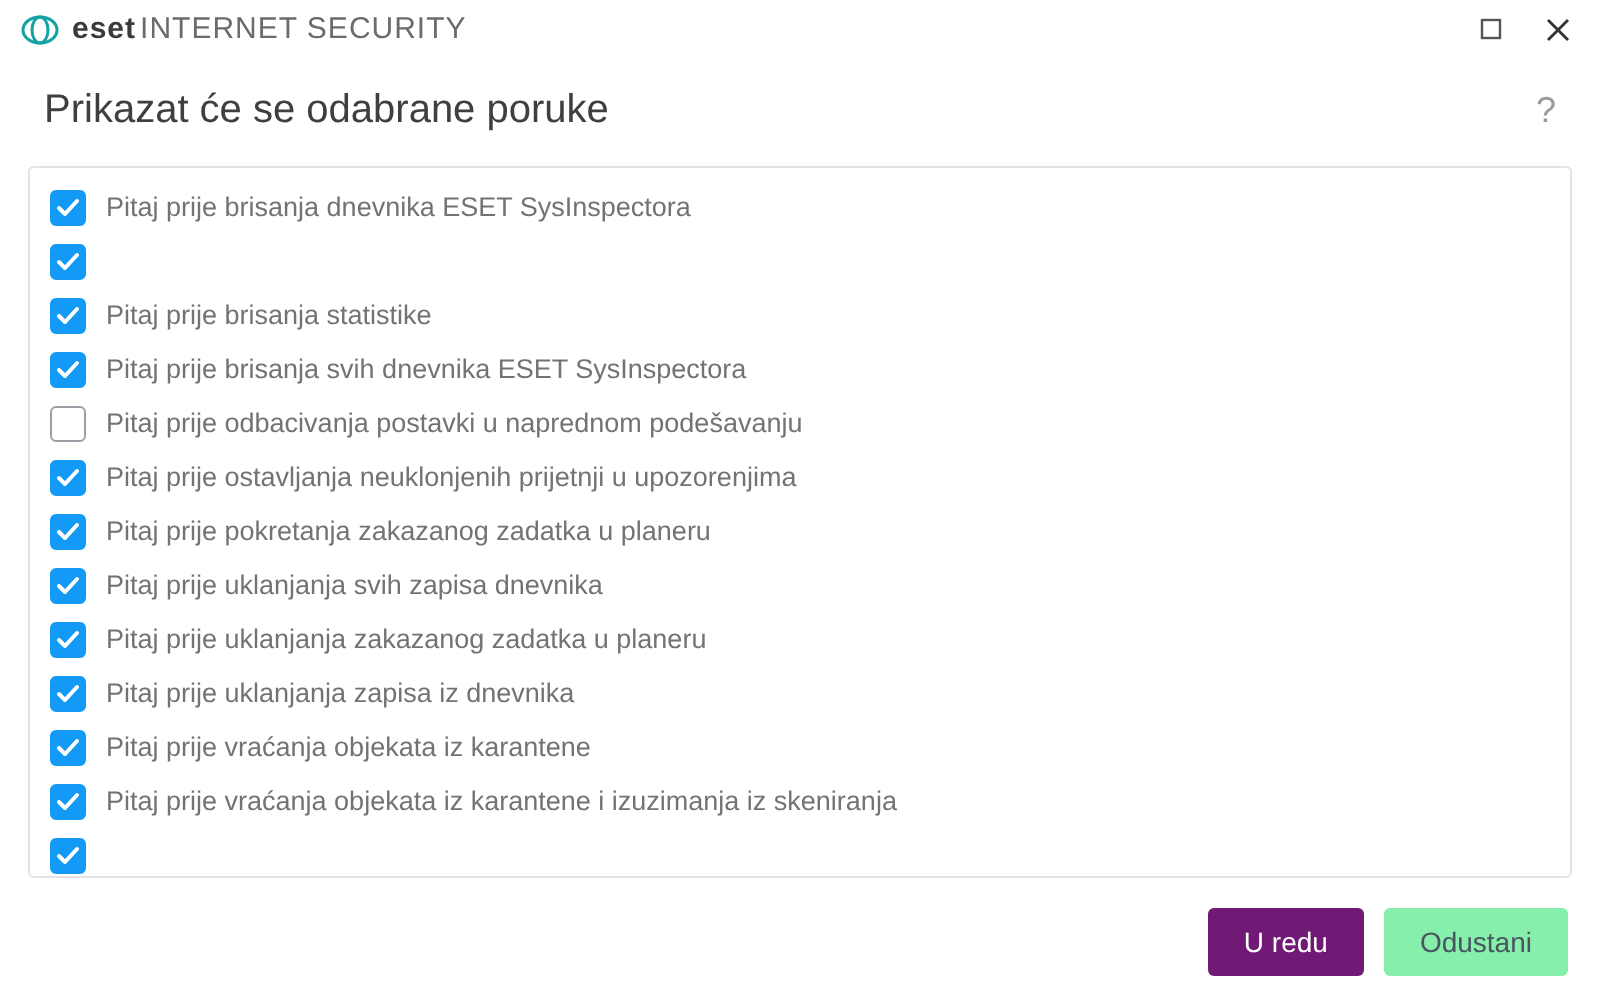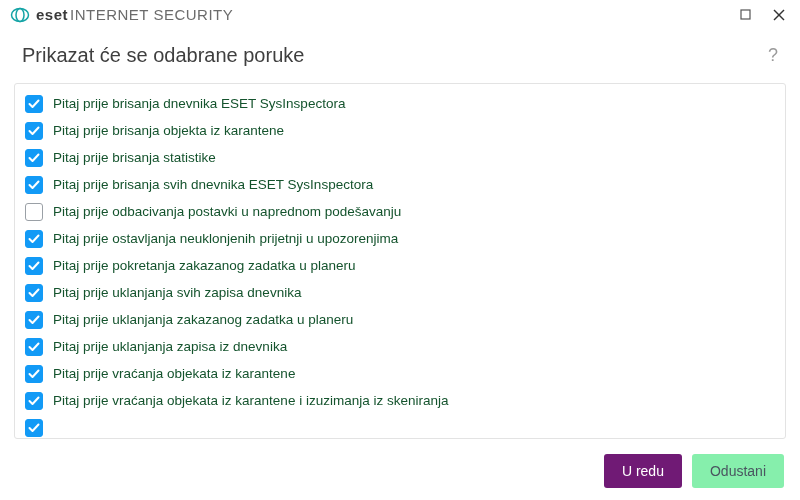--- a/index.html
+++ b/index.html
@@ -16,21 +16,21 @@
   .header h1 { font-size: 20px; font-weight: 400; color: #3f3f3f; }
   .help { margin-left: auto; color: #9a9a9a; font-size: 18px; font-weight: 400; }
   .panel-wrap { padding: 8px 14px 0 14px; }
   .panel { border: 1px solid #e3e3e3; border-radius: 3px; height: 356px; position: relative; background: #fff; }
   .list { position: absolute; inset: 0; overflow-y: auto; padding: 6px 14px 6px 8px; }
   .row { display: flex; align-items: center; gap: 10px; padding: 4px 2px; min-height: 27px;}
   .cb { width: 18px; height: 18px; border: 1.5px solid #9aa0a6; border-radius: 3px; background: #fff; display: flex; align-items: center; justify-content: center; flex-shrink: 0; cursor: pointer; }
   .cb.checked { background: #129af6; border-color: #129af6; }
   .cb.checked svg { display: block; }
   .cb svg { display: none; }
-  .row-label { font-size: 13.5px; color: #14532d; }
+  .row-label { font-size: 13.5px; color: #737373; }
   .list::-webkit-scrollbar { width: 8px; }
   .list::-webkit-scrollbar-track { background: #f3f3f3; border-radius: 4px;}
   .list::-webkit-scrollbar-thumb { background: #c9c9c9; border-radius: 4px; }
   .footer { position: absolute; bottom: 0; left: 0; right: 0; height: 58px; display: flex; align-items: center; justify-content: flex-end; gap: 10px; padding: 0 16px; }
   .btn { height: 34px; padding: 0 18px; font-size: 14px; border-radius: 3px; border: none; cursor: pointer; }
   .btn-primary { background: #701a75; color: #fff; }
   .btn-secondary { background: #86efac; color: #4a5560; }
 </style>
 </head>
 <body>
@@ -77,21 +77,20 @@
             </svg>
           </span>
           <span class="row-label">Pitaj prije brisanja dnevnika ESET SysInspectora</span>
         </div>
         <div class="row">
           <span class="cb checked">
             <svg width="12" height="10" viewBox="0 0 12 10">
               <polyline points="1.5,5 4.5,8 10.5,1.5" fill="none" stroke="#fff" stroke-width="2" stroke-linecap="round" stroke-linejoin="round"></polyline>
             </svg>
           </span>
-          <span class="row-label">Pitaj prije brisanja objekta iz karantene</span>
         </div>
         <div class="row">
           <span class="cb checked">
             <svg width="12" height="10" viewBox="0 0 12 10">
               <polyline points="1.5,5 4.5,8 10.5,1.5" fill="none" stroke="#fff" stroke-width="2" stroke-linecap="round" stroke-linejoin="round"></polyline>
             </svg>
           </span>
           <span class="row-label">Pitaj prije brisanja statistike</span>
         </div>
         <div class="row">

